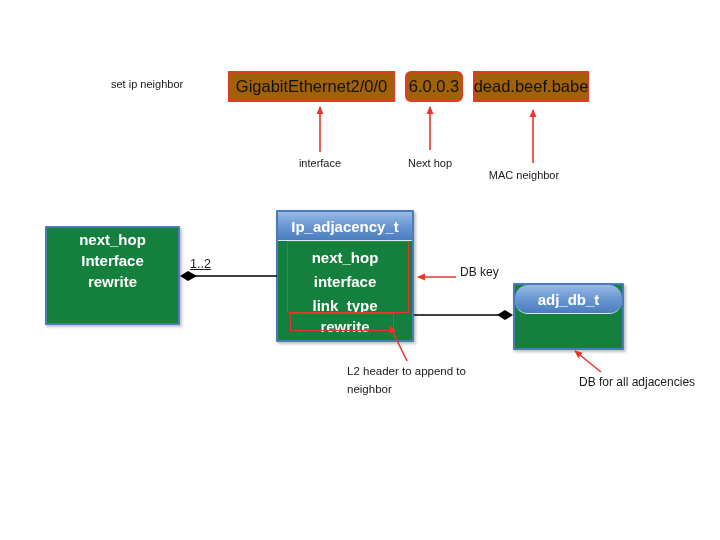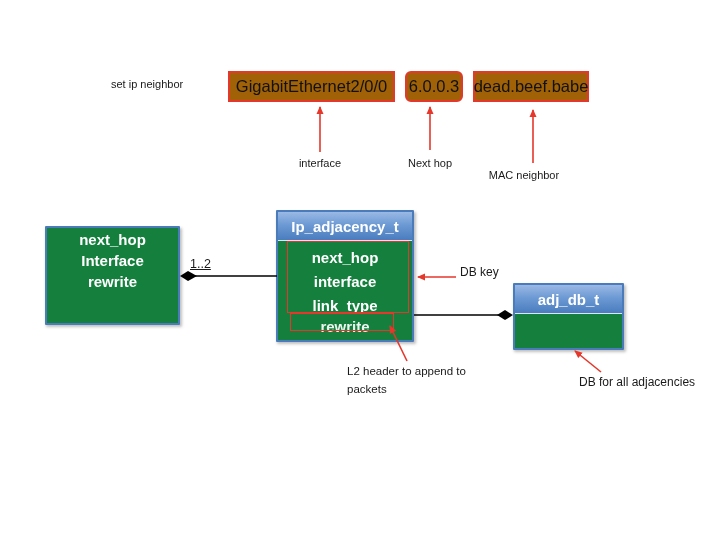--- a/index.html
+++ b/index.html
@@ -66,27 +66,27 @@
       <div class="uml-field" style="line-height:24px;">interface</div>
       <div class="uml-field" style="line-height:24px;">link_type</div>
       <div class="uml-field" style="line-height:17px;opacity:0.92;">rewrite</div>
     </div>
   </div>
 
   <div class="abs red-rect" style="left:287px;top:241px;width:122px;height:72px;"></div>
   <div class="abs red-rect" style="left:290px;top:313px;width:104px;height:18px;"></div>
 
   <div class="abs uml" style="left:513px;top:283px;width:111px;height:67px;">
-    <div class="uml-header" style="height:28px;">adj_db_t</div>
+    <div class="uml-header" style="height:28px;border-radius:13px;">adj_db_t</div>
   </div>
 
   <div class="abs" style="left:190px;top:257px;font-size:12.5px;text-decoration:underline;">1..2</div>
 
   <div class="abs" style="left:460px;top:265px;font-size:12px;">DB key</div>
-  <div class="abs note" style="left:347px;top:363px;width:122px;">L2 header to append to packets</div>
+  <div class="abs note" style="left:347px;top:363px;width:122px;">L2 header to append to neighbor</div>
   <div class="abs" style="left:579px;top:375px;font-size:12px;text-align:center;">DB for all adjacencies</div>
 
   <svg class="overlay" width="720" height="540" viewBox="0 0 720 540">
     <defs>
       <marker id="redtip" markerWidth="9" markerHeight="8" refX="7" refY="4" orient="auto" markerUnits="userSpaceOnUse">
         <path d="M0,0.5 L8,4 L0,7.5 z" fill="#e5372b"></path>
       </marker>
     </defs>
 
     <g>

